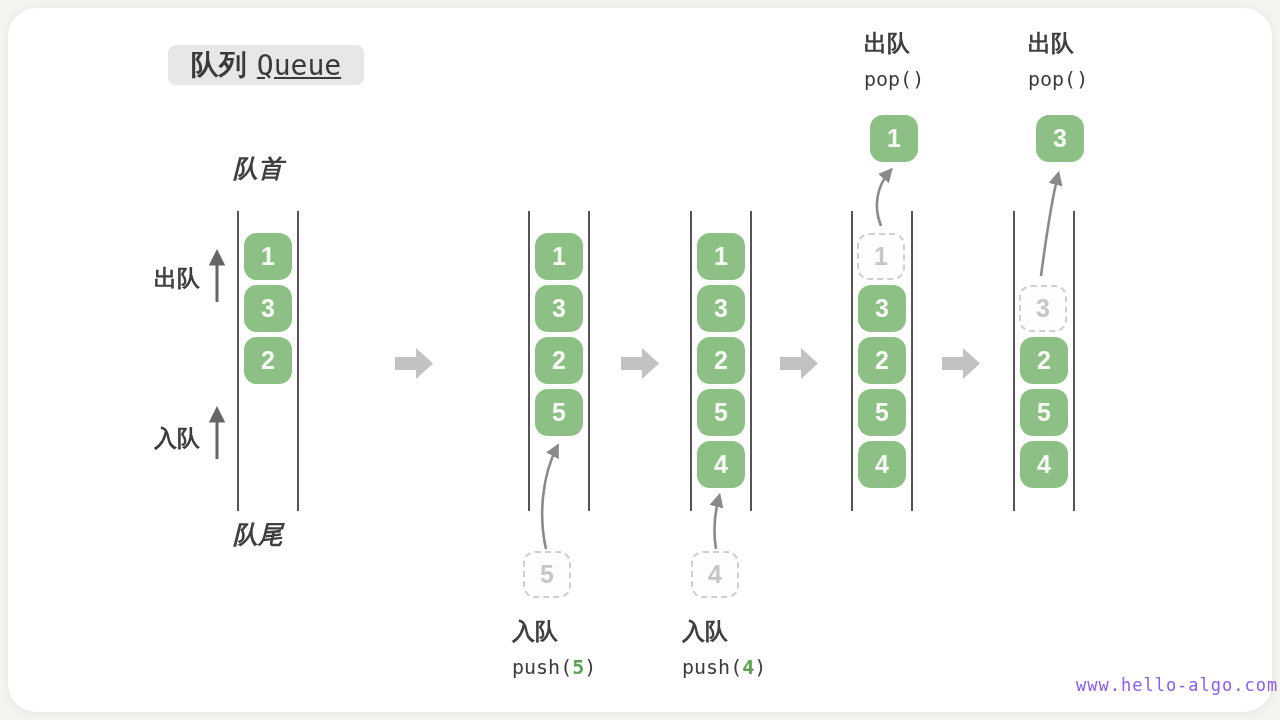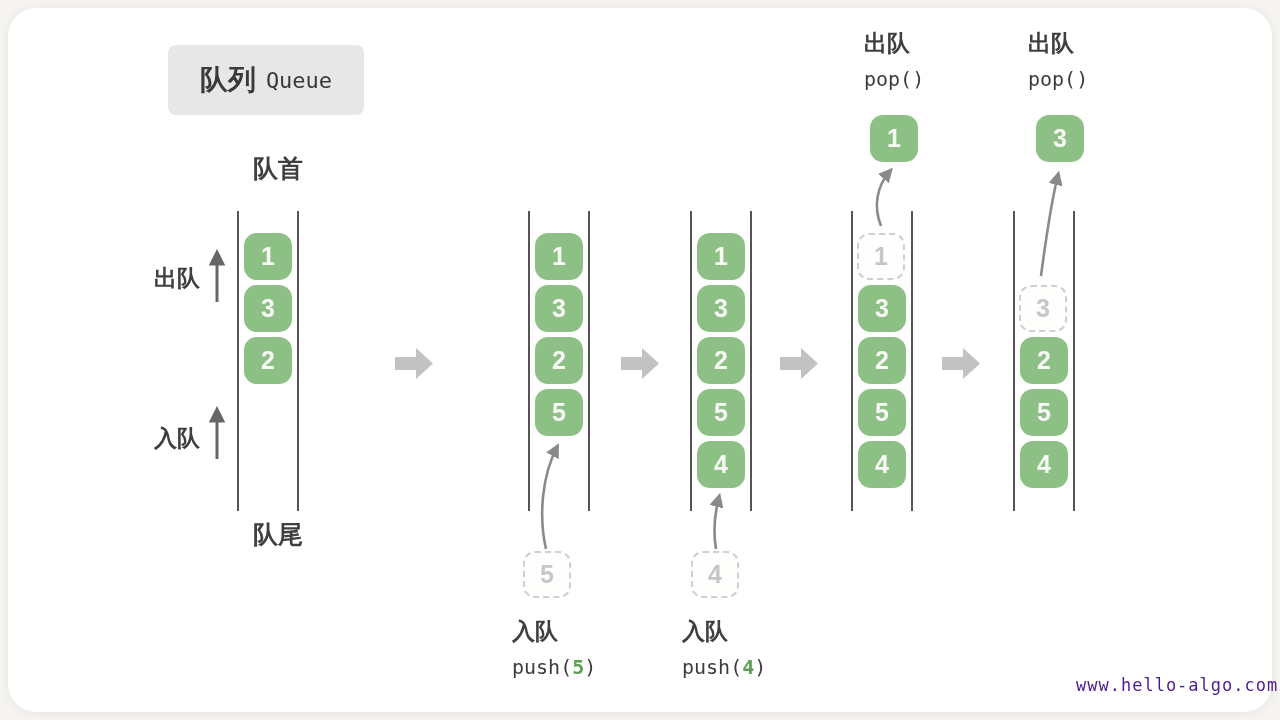--- a/index.html
+++ b/index.html
@@ -9,30 +9,30 @@
     font-family:"Liberation Sans", sans-serif;
     overflow:hidden;
   }
   .canvas{position:relative;width:1280px;height:720px;}
   .panel{
     position:absolute;left:8px;top:8px;right:8px;bottom:8px;
     background:#ffffff;border-radius:28px;
     box-shadow:0 1px 10px rgba(0,0,0,0.07);
   }
   .title-box{
-    position:absolute;left:168px;top:45px;width:196px;height:70px;
+    position:absolute;left:168px;top:45px;width:196px;height:40px;
     background:#e7e7e7;border-radius:8px;
     display:flex;align-items:center;justify-content:center;gap:10px;
   }
   .title-zh{font-size:28px;font-weight:700;color:#3a3a3a;}
-  .title-en{font-family:"DejaVu Sans Mono", monospace;font-size:22px;color:#3a3a3a;}
+  .title-en{font-family:"DejaVu Sans Mono", monospace;font-size:28px;color:#3a3a3a;text-decoration:underline;}
   .lbl{
     position:absolute;color:#3f3f3f;font-weight:700;white-space:nowrap;
   }
-  .lbl-front,.lbl-rear{font-size:25px;width:70px;text-align:right;}
+  .lbl-front,.lbl-rear{font-size:25px;width:70px;text-align:left;font-style:italic;}
   .lbl-side{font-size:23px;width:56px;text-align:right;}
   .vline{
     position:absolute;width:2px;height:300px;top:211px;
     background:#555555;
   }
   .cell{
     position:absolute;width:48px;height:47px;border-radius:13px;
     background:#8dc084;color:#f8faf5;
     font-size:25px;font-weight:700;text-align:center;line-height:47px;
   }
@@ -45,21 +45,21 @@
   .op .zh{font-size:23px;font-weight:700;color:#3f3f3f;margin-bottom:8px;}
   .op .code{
     font-family:"DejaVu Sans Mono", monospace;
     font-size:20px;color:#3c3c3c;
   }
   .op .code .arg{color:#5ca052;font-weight:700;}
   .overlay{position:absolute;left:0;top:0;pointer-events:none;}
   .watermark{
     position:absolute;left:1076px;top:675px;
     font-family:"DejaVu Sans Mono", monospace;
-    font-size:17px;color:#4c1d95;letter-spacing:1px;
+    font-size:17px;color:#8b5cf6;letter-spacing:1px;
   }
 </style>
 </head>
 <body>
 
 <div class="canvas">
   <div class="panel"></div>
 
   <div class="title-box">
     <span class="title-zh">队列</span>

